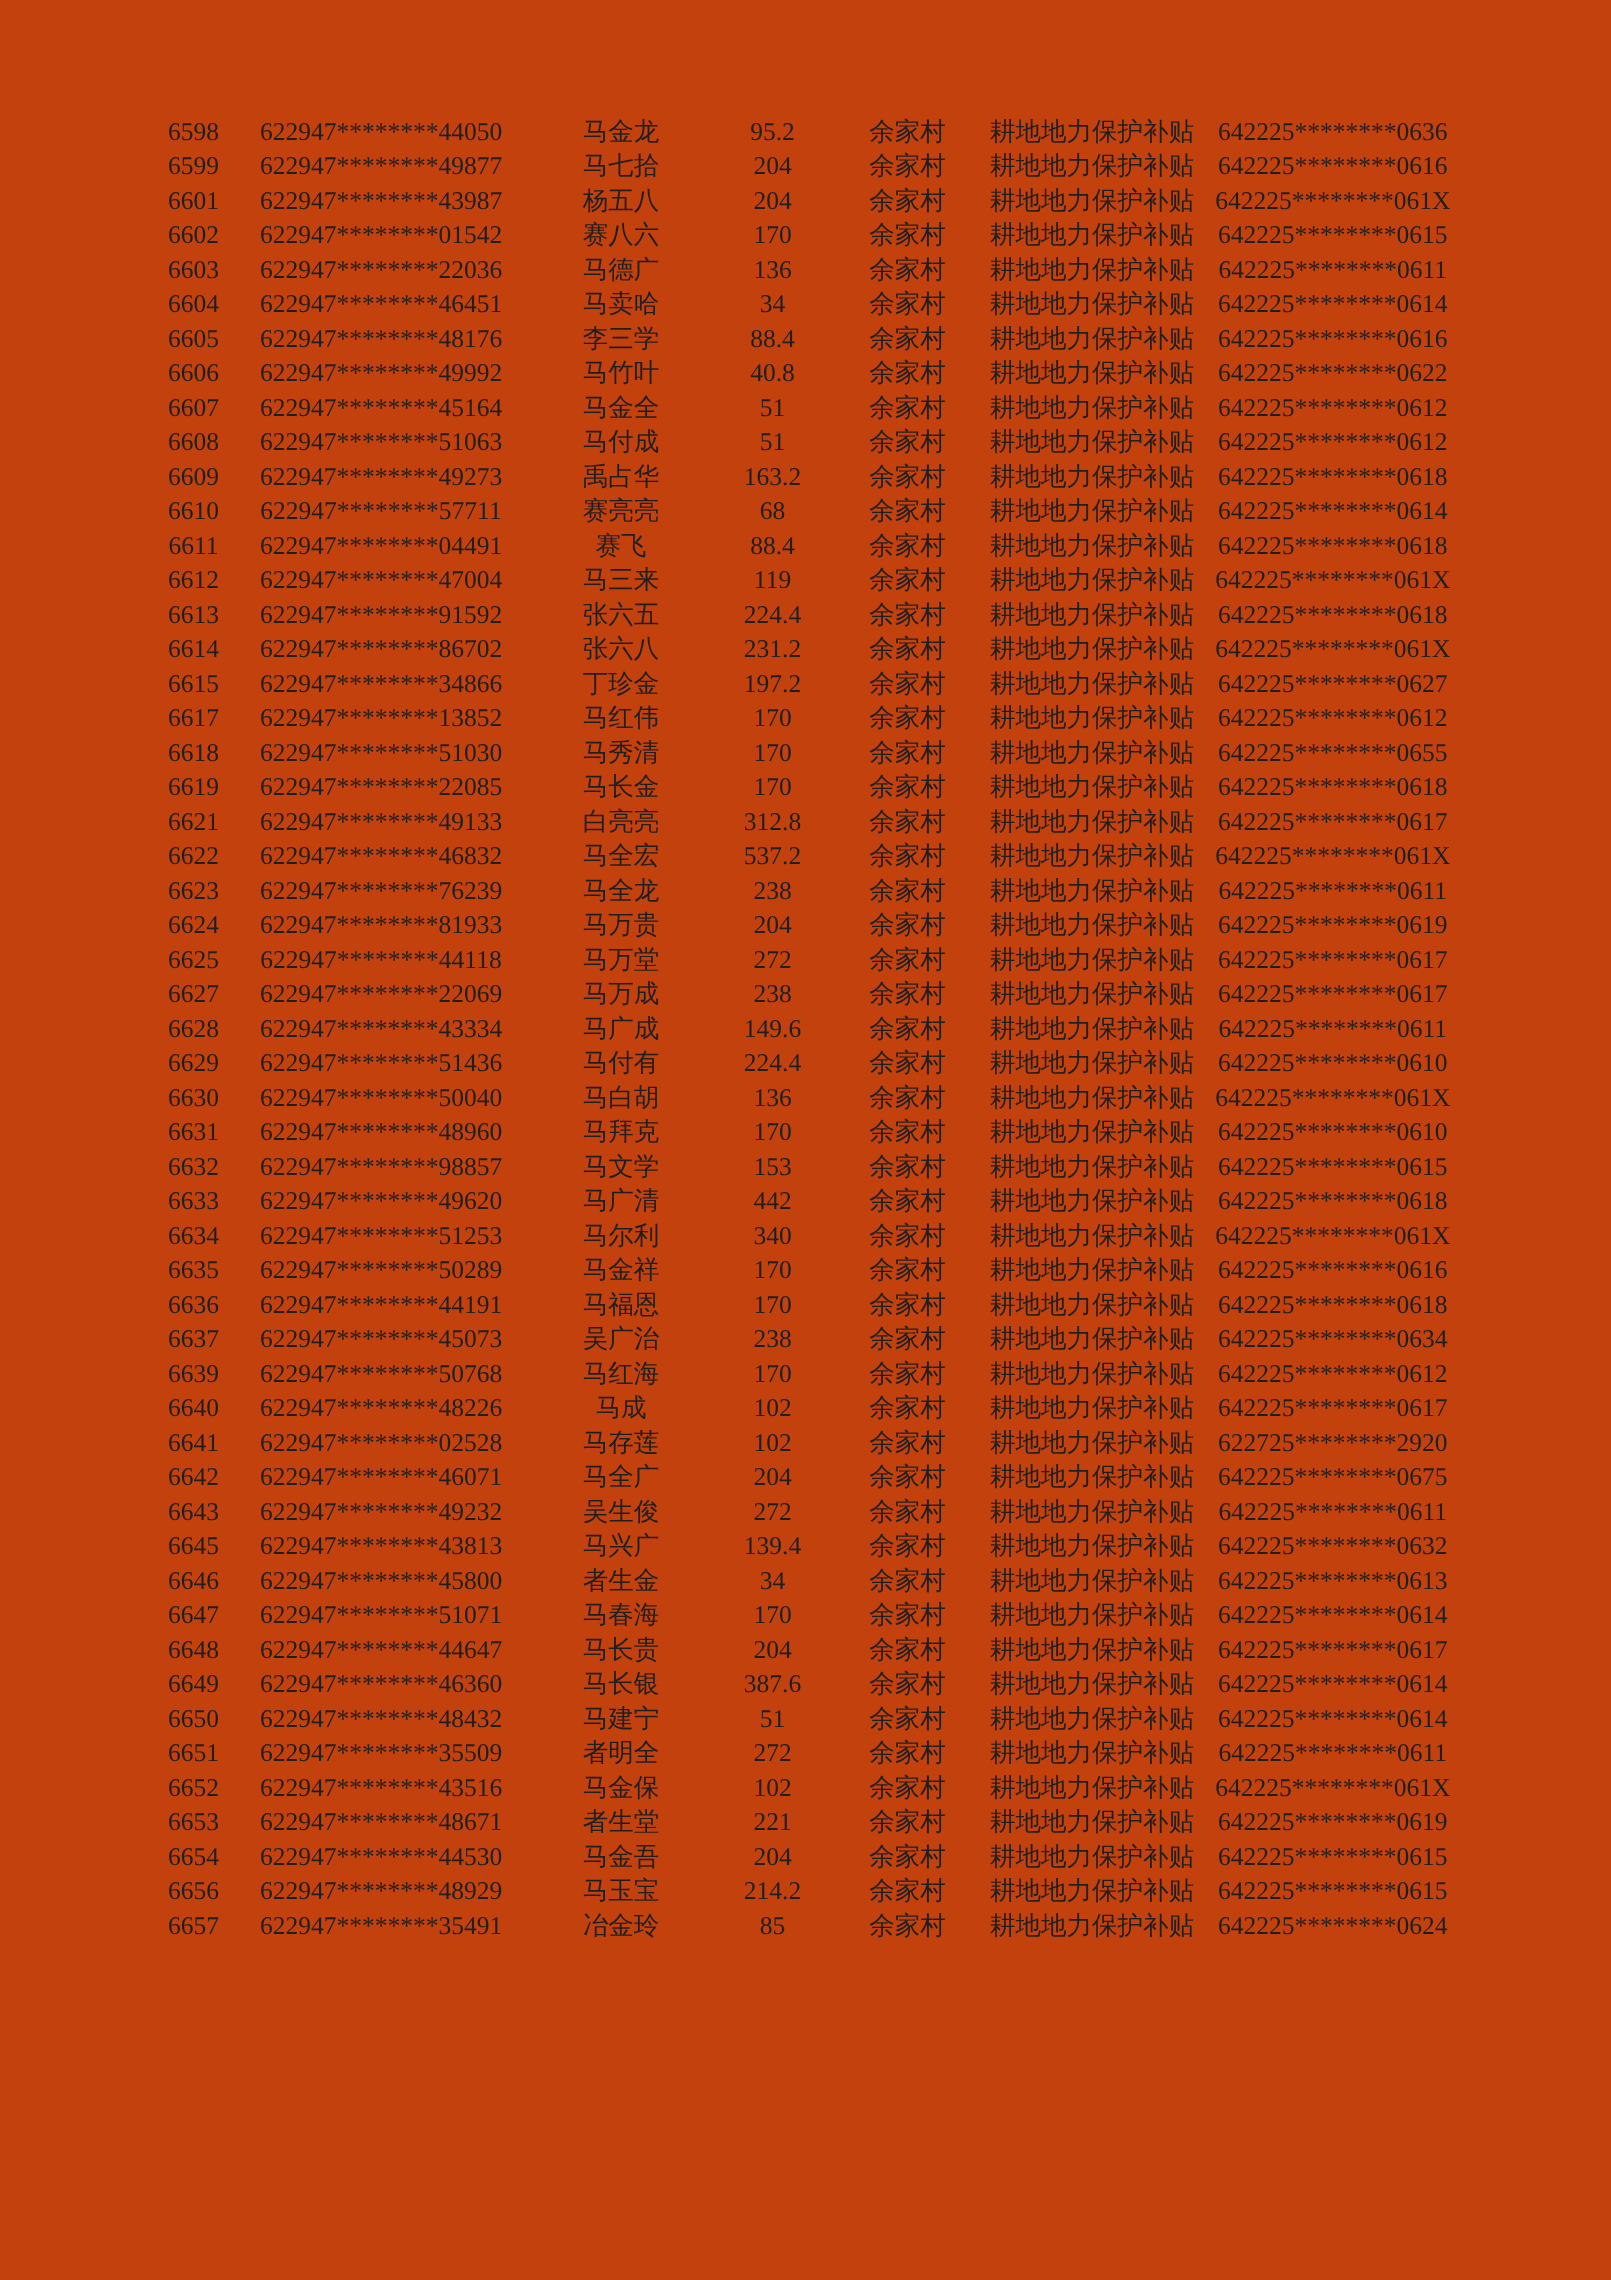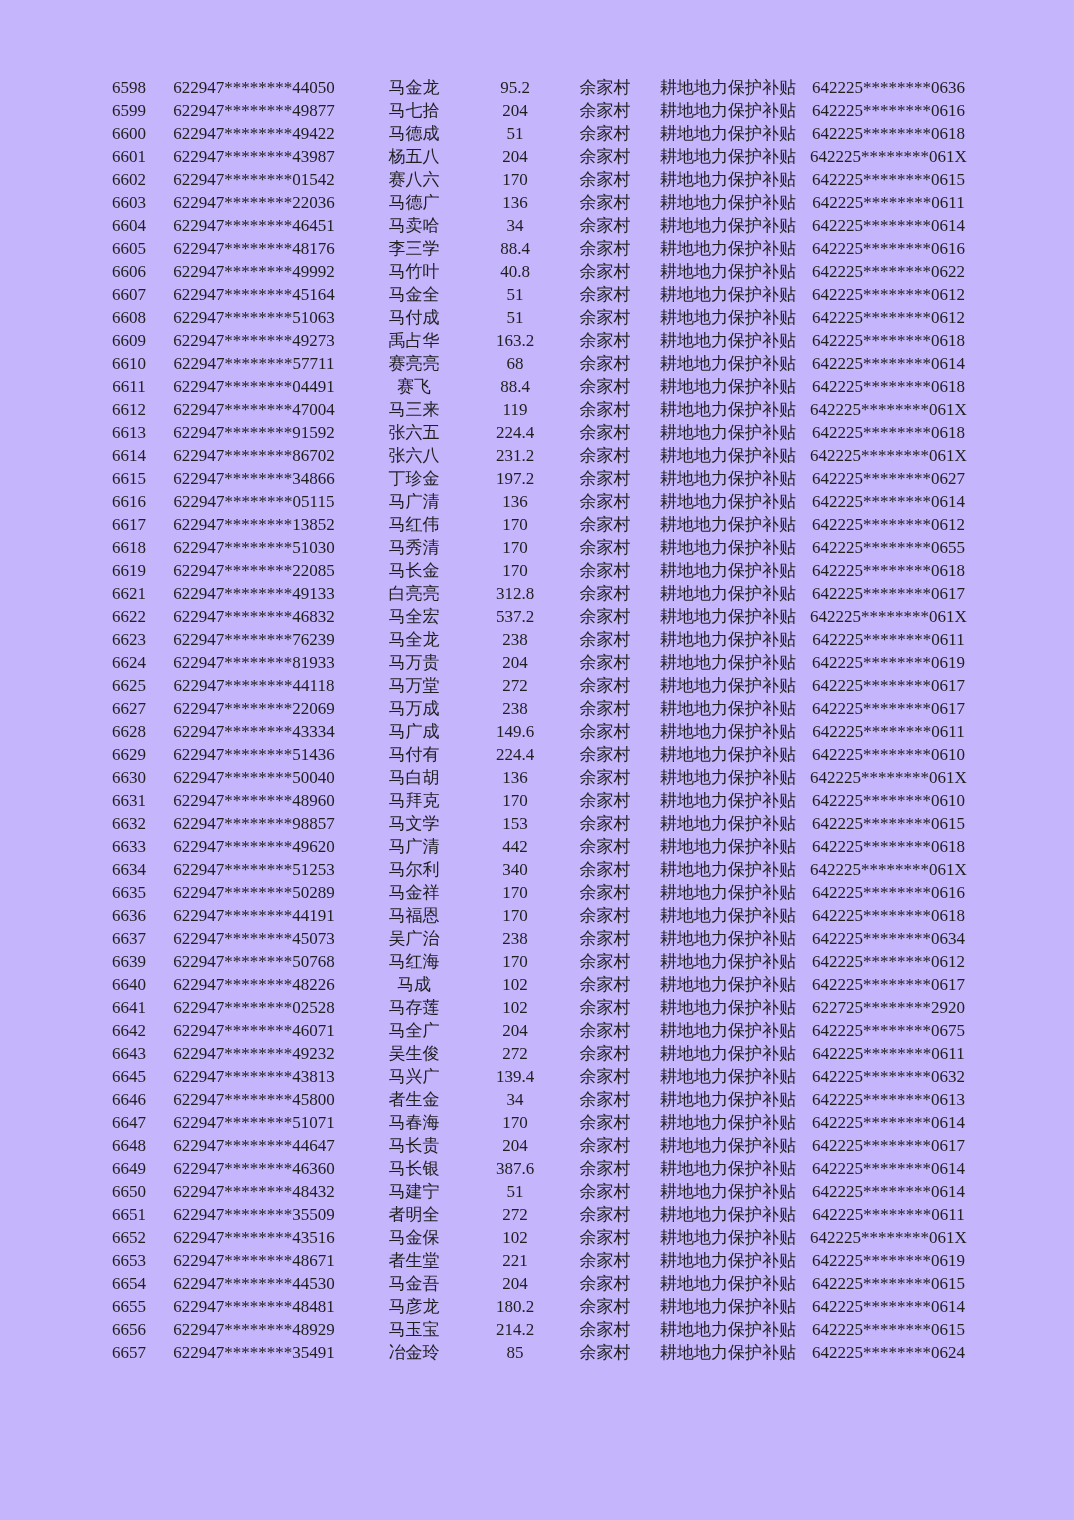--- a/index.html
+++ b/index.html
@@ -4,21 +4,21 @@
 <style>
   html, body {
     margin: 0;
     padding: 0;
     background: #ffffff;
   }
   .page {
     position: relative;
     width: 1074px;
     height: 1520px;
-    background: #c4b5fd;
+    background: #c2410c;
     overflow: hidden;
     font-family: "Liberation Serif", "DejaVu Serif", serif;
     color: #1f1f1f;
   }
   table.subsidy-table {
     position: absolute;
     left: 98px;
     top: 76px;
     border-collapse: collapse;
     table-layout: fixed;
@@ -72,29 +72,20 @@
         <tr>
           <td>6599</td>
           <td>622947********49877</td>
           <td>马七拾</td>
           <td>204</td>
           <td>余家村</td>
           <td>耕地地力保护补贴</td>
           <td>642225********0616</td>
         </tr>
         <tr>
-          <td>6600</td>
-          <td>622947********49422</td>
-          <td>马德成</td>
-          <td>51</td>
-          <td>余家村</td>
-          <td>耕地地力保护补贴</td>
-          <td>642225********0618</td>
-        </tr>
-        <tr>
           <td>6601</td>
           <td>622947********43987</td>
           <td>杨五八</td>
           <td>204</td>
           <td>余家村</td>
           <td>耕地地力保护补贴</td>
           <td>642225********061X</td>
         </tr>
         <tr>
           <td>6602</td>
@@ -216,29 +207,20 @@
         <tr>
           <td>6615</td>
           <td>622947********34866</td>
           <td>丁珍金</td>
           <td>197.2</td>
           <td>余家村</td>
           <td>耕地地力保护补贴</td>
           <td>642225********0627</td>
         </tr>
         <tr>
-          <td>6616</td>
-          <td>622947********05115</td>
-          <td>马广清</td>
-          <td>136</td>
-          <td>余家村</td>
-          <td>耕地地力保护补贴</td>
-          <td>642225********0614</td>
-        </tr>
-        <tr>
           <td>6617</td>
           <td>622947********13852</td>
           <td>马红伟</td>
           <td>170</td>
           <td>余家村</td>
           <td>耕地地力保护补贴</td>
           <td>642225********0612</td>
         </tr>
         <tr>
           <td>6618</td>
@@ -529,29 +511,20 @@
           <td>642225********0619</td>
         </tr>
         <tr>
           <td>6654</td>
           <td>622947********44530</td>
           <td>马金吾</td>
           <td>204</td>
           <td>余家村</td>
           <td>耕地地力保护补贴</td>
           <td>642225********0615</td>
-        </tr>
-        <tr>
-          <td>6655</td>
-          <td>622947********48481</td>
-          <td>马彦龙</td>
-          <td>180.2</td>
-          <td>余家村</td>
-          <td>耕地地力保护补贴</td>
-          <td>642225********0614</td>
         </tr>
         <tr>
           <td>6656</td>
           <td>622947********48929</td>
           <td>马玉宝</td>
           <td>214.2</td>
           <td>余家村</td>
           <td>耕地地力保护补贴</td>
           <td>642225********0615</td>
         </tr>

